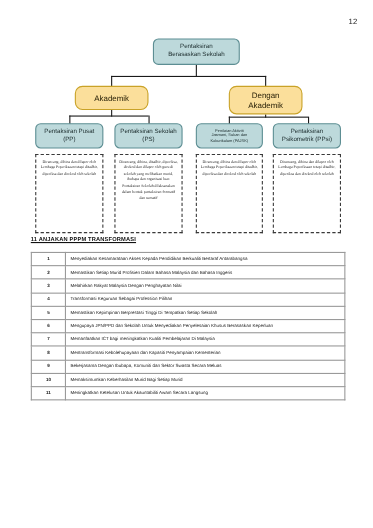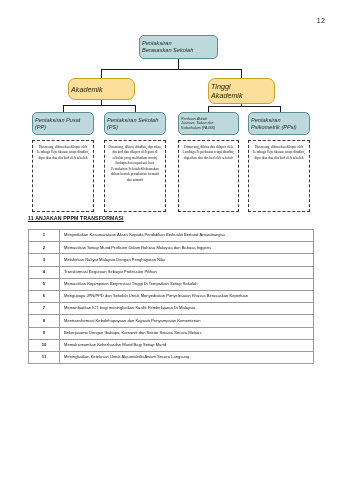--- a/index.html
+++ b/index.html
@@ -38,25 +38,24 @@
     top: 30px;
     width: 339px;
     height: 180px;
   }
   .node {
     position: absolute;
     box-sizing: border-box;
     display: flex;
     align-items: center;
     justify-content: center;
-    text-align: left;
+    text-align: center;
     border-radius: 5px;
     line-height: 1.25;
     padding: 1px 2px;
-    font-style: italic;
   }
   .node-teal {
     background: #bdd9db;
     border: 1px solid #5d8e93;
     color: #1b2b2c;
   }
   .node-yellow {
     background: #fbdf9b;
     border: 1px solid #c9a227;
     color: #2a2208;
@@ -203,21 +202,21 @@
     </div>
 
     <div class="node node-yellow" id="node-akademik">
       <div class="lines">
         <span>Akademik</span>
       </div>
     </div>
 
     <div class="node node-yellow" id="node-bukan-akademik">
       <div class="lines">
-        <span>Tinggi</span>
+        <span>Dengan</span>
         <span>Akademik</span>
       </div>
     </div>
 
     <div class="node node-teal" id="node-pp">
       <div class="lines">
         <span>Pentaksiran Pusat</span>
         <span>(PP)</span>
       </div>
     </div>

